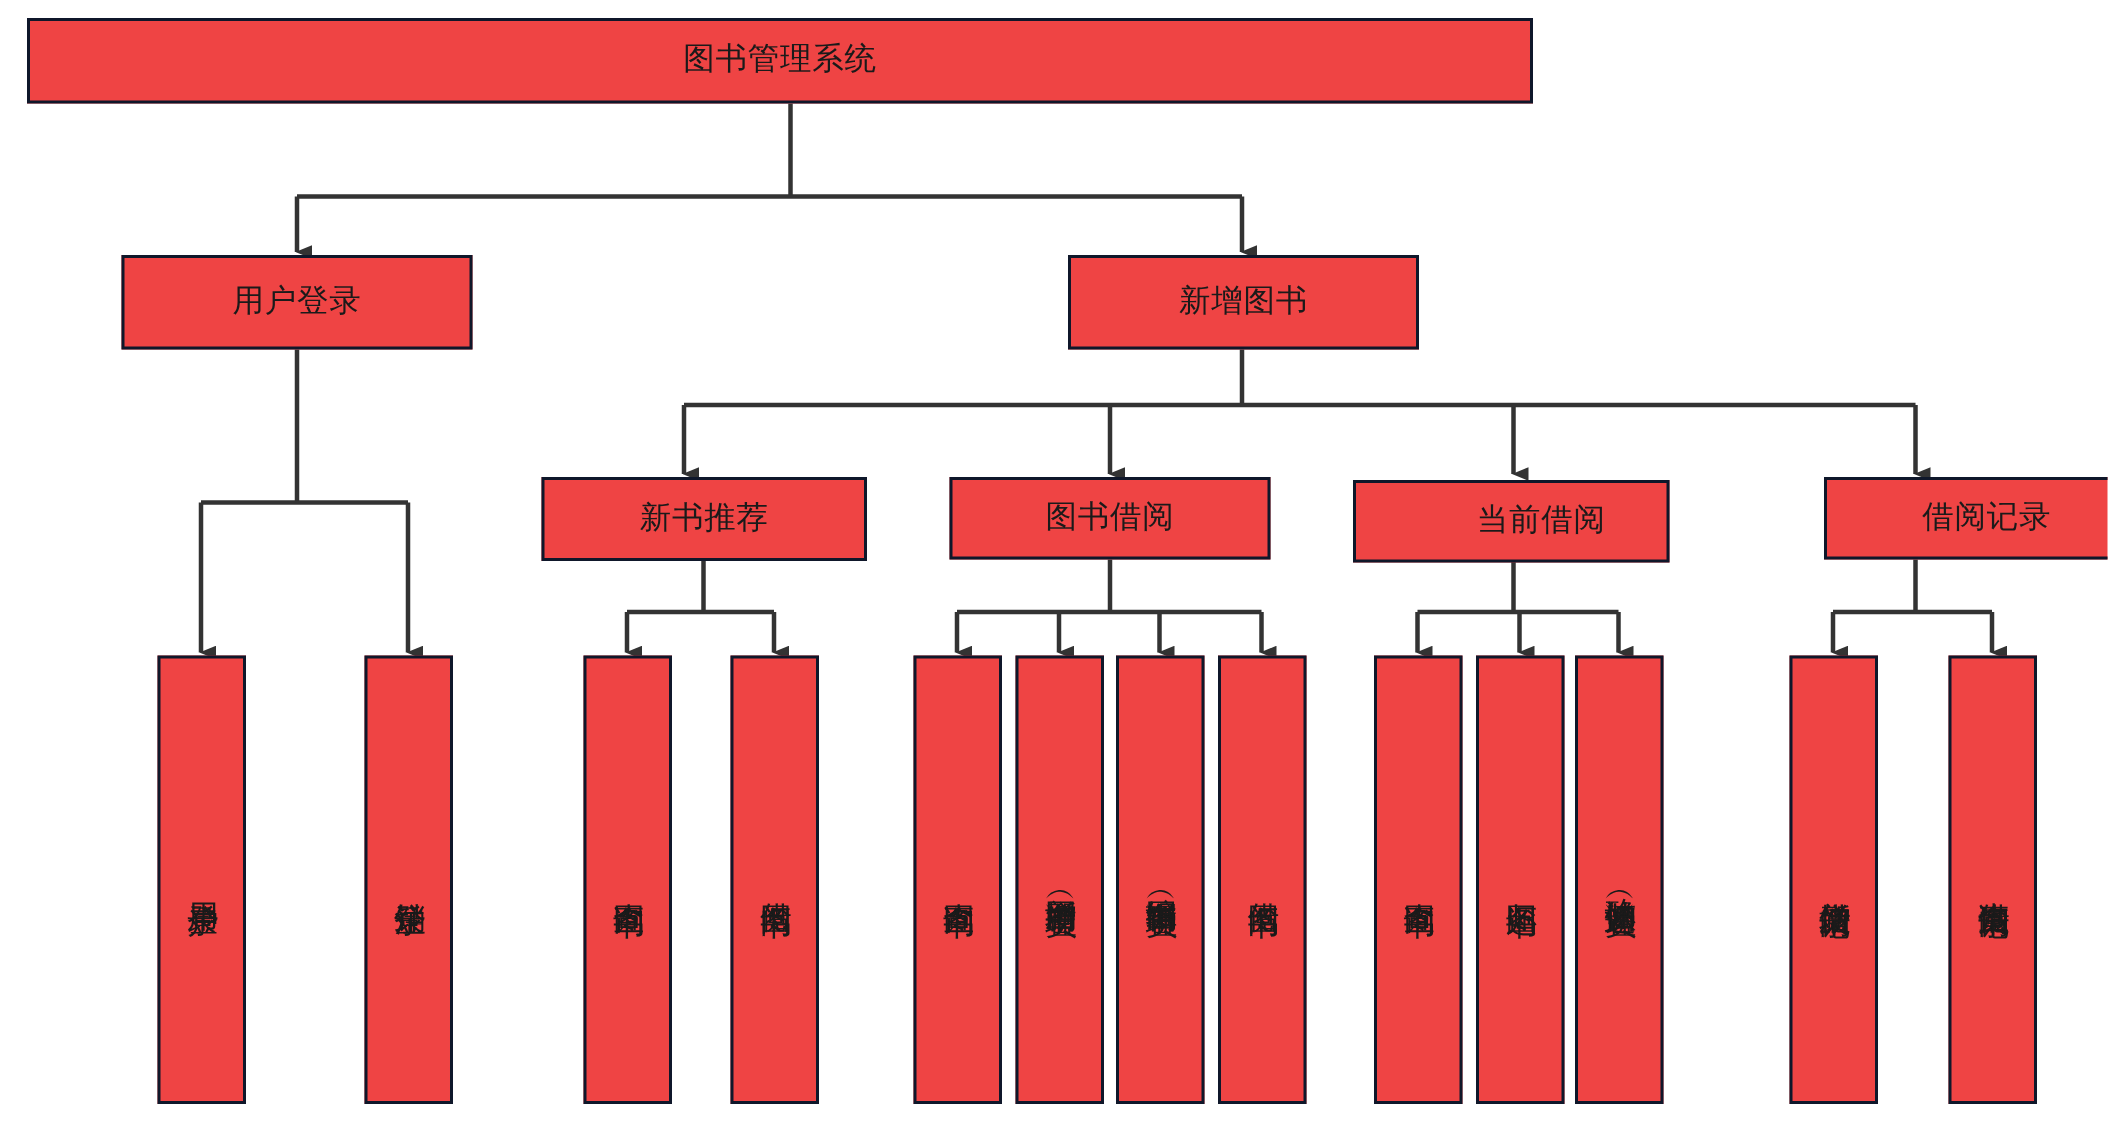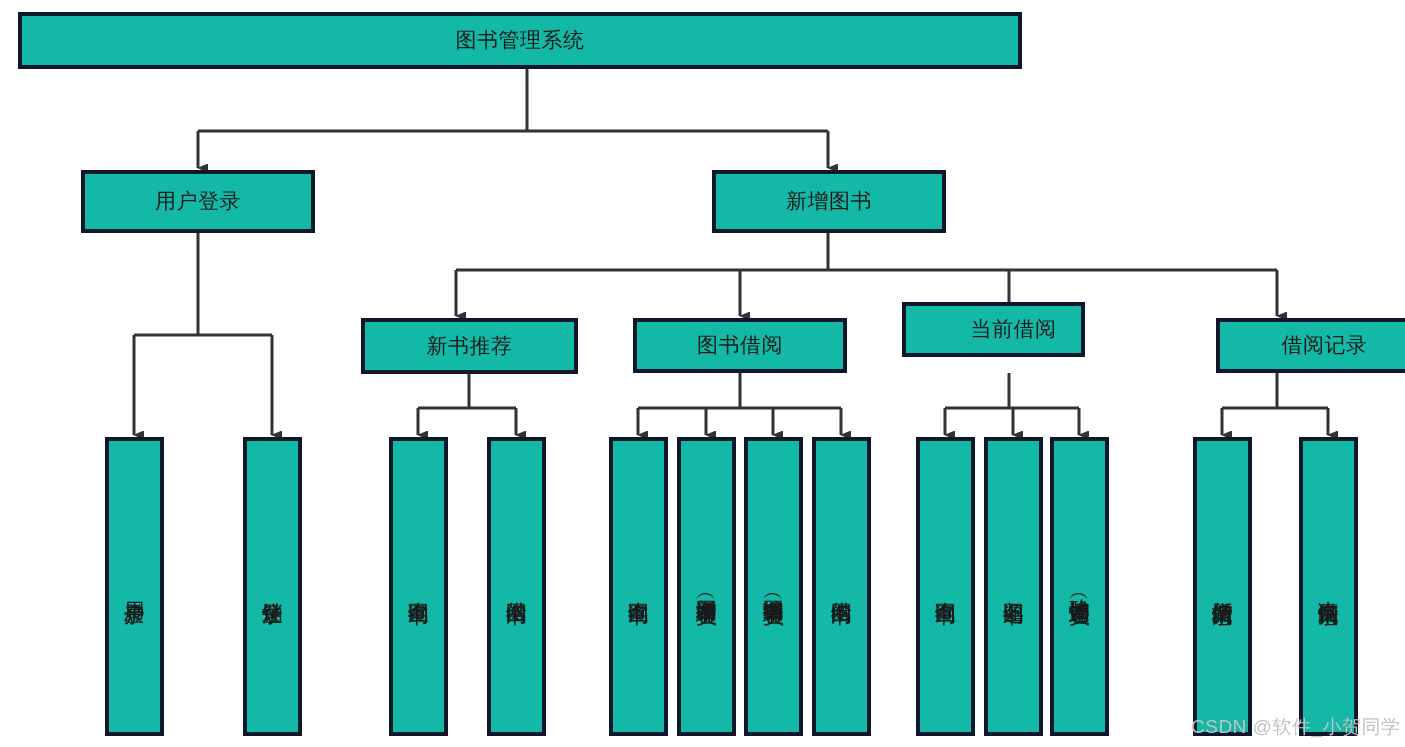--- a/index.html
+++ b/index.html
@@ -17,22 +17,22 @@
   #diagram-root {
     position: absolute;
     left: 0;
     top: 0;
     width: 1405px;
     height: 747px;
   }
   .node-box {
     position: absolute;
     box-sizing: border-box;
-    background: #14b8a6;
-    border: 4px solid #0f172a;
+    background: #ef4444;
+    border: 2px solid #0f172a;
     display: flex;
     align-items: center;
     justify-content: center;
     overflow: hidden;
   }
   .node-label-h {
     font-size: 21px;
     line-height: 1.15;
     color: #1a1a1a;
     white-space: nowrap;
@@ -123,21 +123,21 @@
       </div>
       <div class="node-box" style="left: 712px; top: 170px; width: 234px; height: 63px;">
         <span class="node-label-h">新增图书</span>
       </div>
       <div class="node-box" style="left: 361px; top: 318px; width: 217px; height: 56px;">
         <span class="node-label-h">新书推荐</span>
       </div>
       <div class="node-box" style="left: 633px; top: 318px; width: 214px; height: 55px;">
         <span class="node-label-h">图书借阅</span>
       </div>
-      <div class="node-box" style="left: 902px; top: 302px; width: 183px; height: 55px; padding-left: 40px;">
+      <div class="node-box" style="left: 902px; top: 320px; width: 211px; height: 55px; padding-left: 40px;">
         <span class="node-label-h">当前借阅</span>
       </div>
       <div class="node-box" style="left: 1216px; top: 318px; width: 217px; height: 55px;">
         <span class="node-label-h">借阅记录</span>
       </div>
       <div class="node-box" style="left: 105px; top: 437px; width: 59px; height: 299px;">
         <span class="node-label-v">用户登录</span>
       </div>
       <div class="node-box" style="left: 243px; top: 437px; width: 59px; height: 299px;">
         <span class="node-label-v">注销登录</span>
@@ -170,15 +170,14 @@
         <span class="node-label-v">确认归还（管理员）</span>
       </div>
       <div class="node-box" style="left: 1193px; top: 437px; width: 59px; height: 299px;">
         <span class="node-label-v">新增借阅记录</span>
       </div>
       <div class="node-box" style="left: 1299px; top: 437px; width: 59px; height: 299px;">
         <span class="node-label-v">查询借阅记录</span>
       </div>
     </div>
 
-  <div class="watermark">CSDN @软件_小贺同学</div>
 
 </div>
 
 </body></html>

